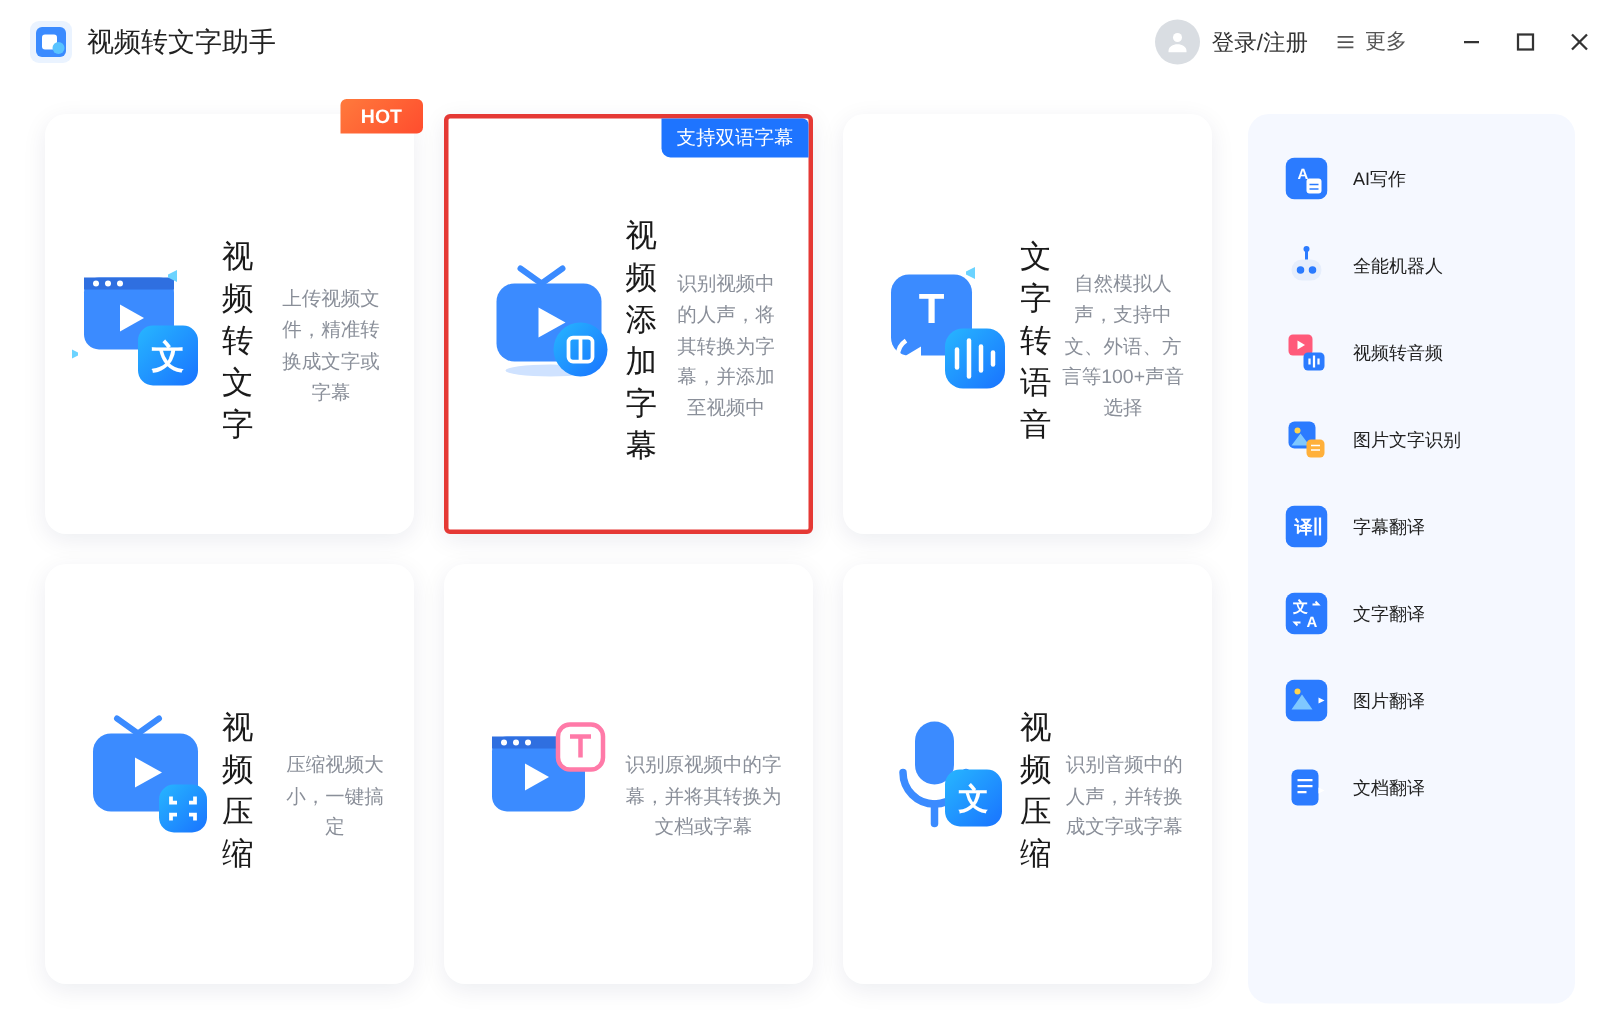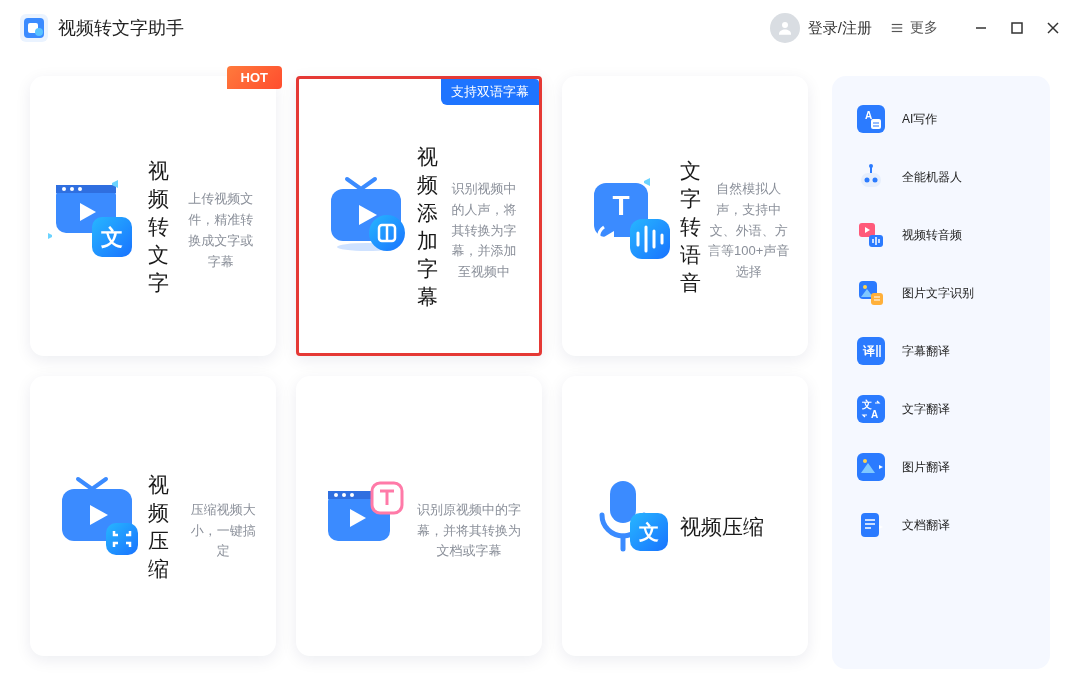--- a/index.html
+++ b/index.html
@@ -212,20 +212,21 @@
           <text x="69" y="64" text-anchor="middle" fill="#fff" font-size="20" font-weight="bold">文</text>
           <defs>
               <linearGradient id="g5" x1="0" y1="0" x2="1" y2="1">
                 <stop offset="0" stop-color="#27b6ff"></stop>
                 <stop offset="1" stop-color="#1973ff"></stop>
               </linearGradient>
             </defs>
         </svg>
       </div>
       <div class="card-title">视频压缩</div>
+      <div class="card-desc">识别音频中的人声，并转换成文字或字幕</div>
     </div>
 
   </div>
 
   <div class="sidebar">
     <div class="side-item">
       <div class="side-icon">
           <svg width="28" height="28">
             <rect width="28" height="28" rx="6" fill="#2b7bff"></rect>
             <text x="8" y="14" fill="#fff" font-size="10" font-weight="bold">A</text>

